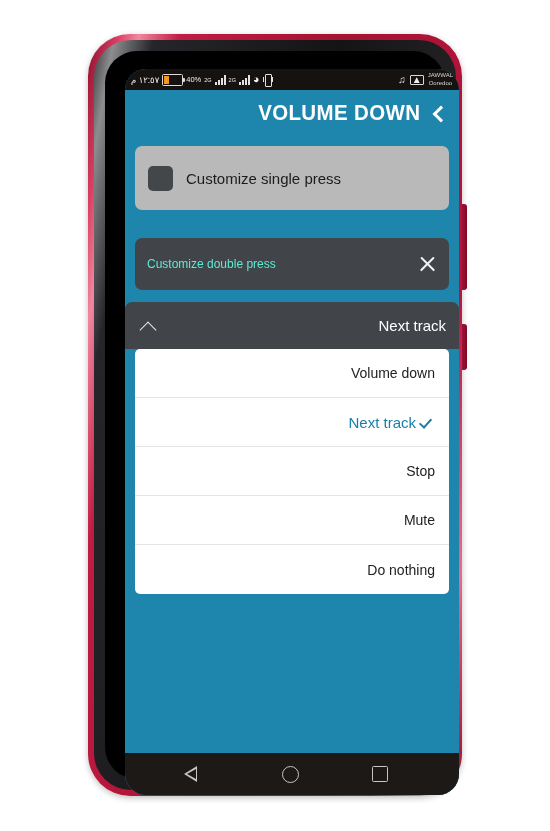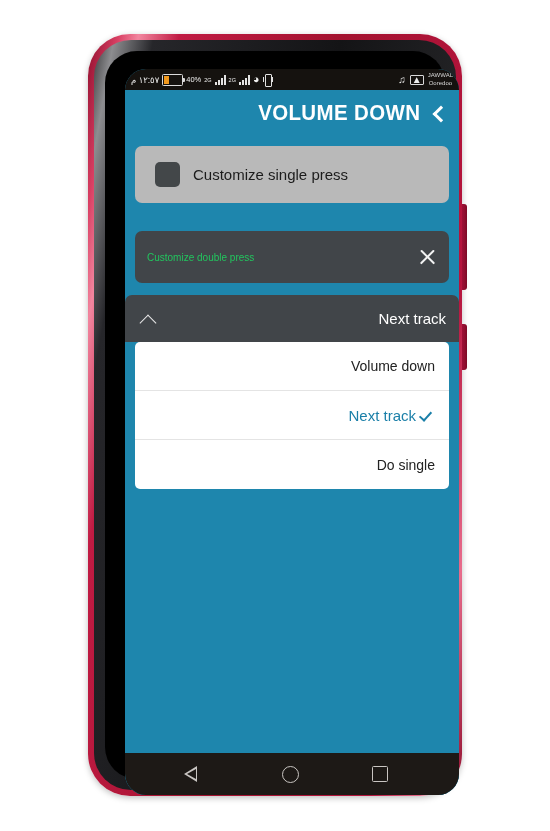--- a/index.html
+++ b/index.html
@@ -191,24 +191,24 @@
   }
 
   .card {
     margin: 0 10px 0 10px;
     border-radius: 7px;
     box-sizing: border-box;
   }
 
   #card-single {
     background: #b9b9b9;
-    height: 57px;
-    display: flex;
-    align-items: center;
-    padding: 0 20px;
+    height: 64px;
+    display: flex;
+    align-items: center;
+    padding: 0 13px;
     margin-top: 8px;
   }
   .sq-icon {
     width: 25px; height: 25px;
     background: #434749;
     border-radius: 5px;
     flex: 0 0 auto;
   }
   #single-label {
     margin-left: 13px;
@@ -218,22 +218,22 @@
 
   #card-double {
     background: #414549;
     height: 52px;
     display: flex;
     align-items: center;
     padding: 0 12px;
     margin-top: 28px;
   }
   #double-label {
-    color: #22c55e;
-    font-size: 10px;
+    color: #5eead4;
+    font-size: 12px;
   }
   .x-icon {
     margin-left: auto;
     width: 19px; height: 19px;
     position: relative;
     flex: 0 0 auto;
   }
   .x-icon::before, .x-icon::after {
     content:"";
     position:absolute;
@@ -431,21 +431,29 @@
             <div id="option-list">
               <div class="option-row">
                 <span>Volume down</span>
 
               </div>
               <div class="option-row selected">
                 <span>Next track</span>
                 <span class="check"></span>
               </div>
               <div class="option-row">
-                <span>Do single</span>
+                <span>Stop</span>
+
+              </div>
+              <div class="option-row">
+                <span>Mute</span>
+
+              </div>
+              <div class="option-row">
+                <span>Do nothing</span>
 
               </div>
             </div>
 
             <div id="bottom-filler"></div>
 
             <div id="navbar">
               <span class="nav-back"></span>
               <span class="nav-home"></span>
               <span class="nav-recent"></span>

